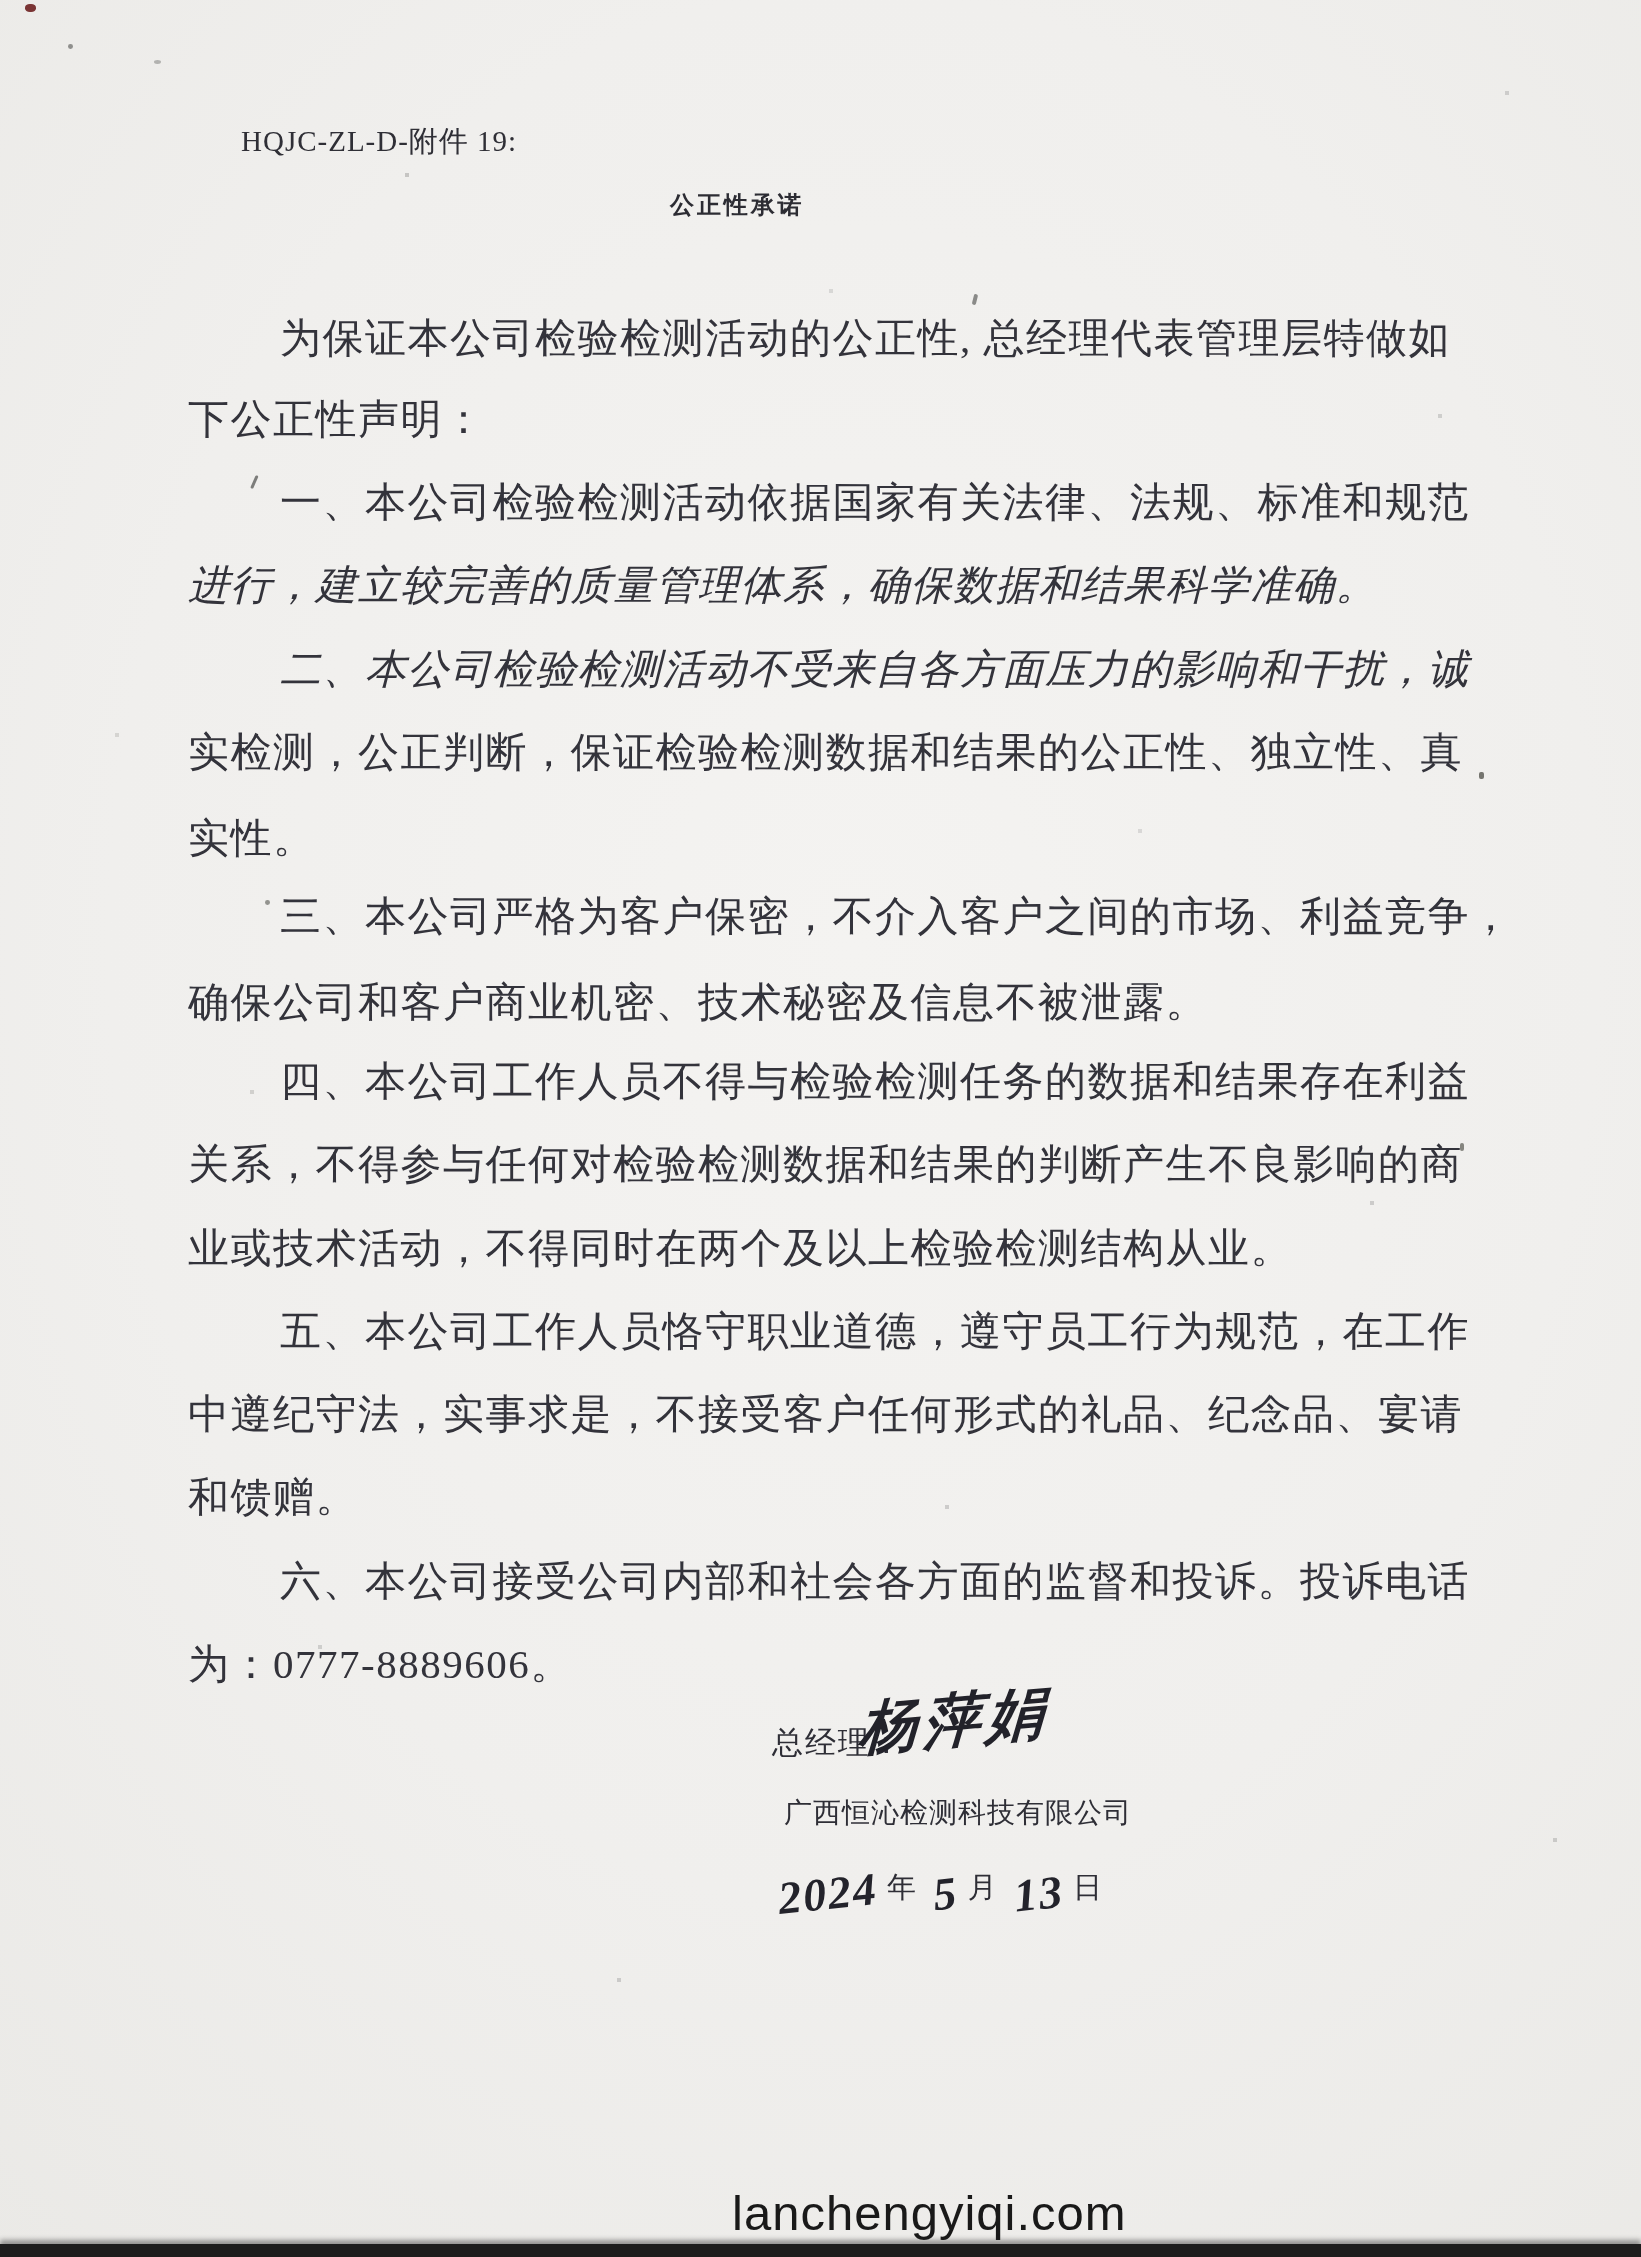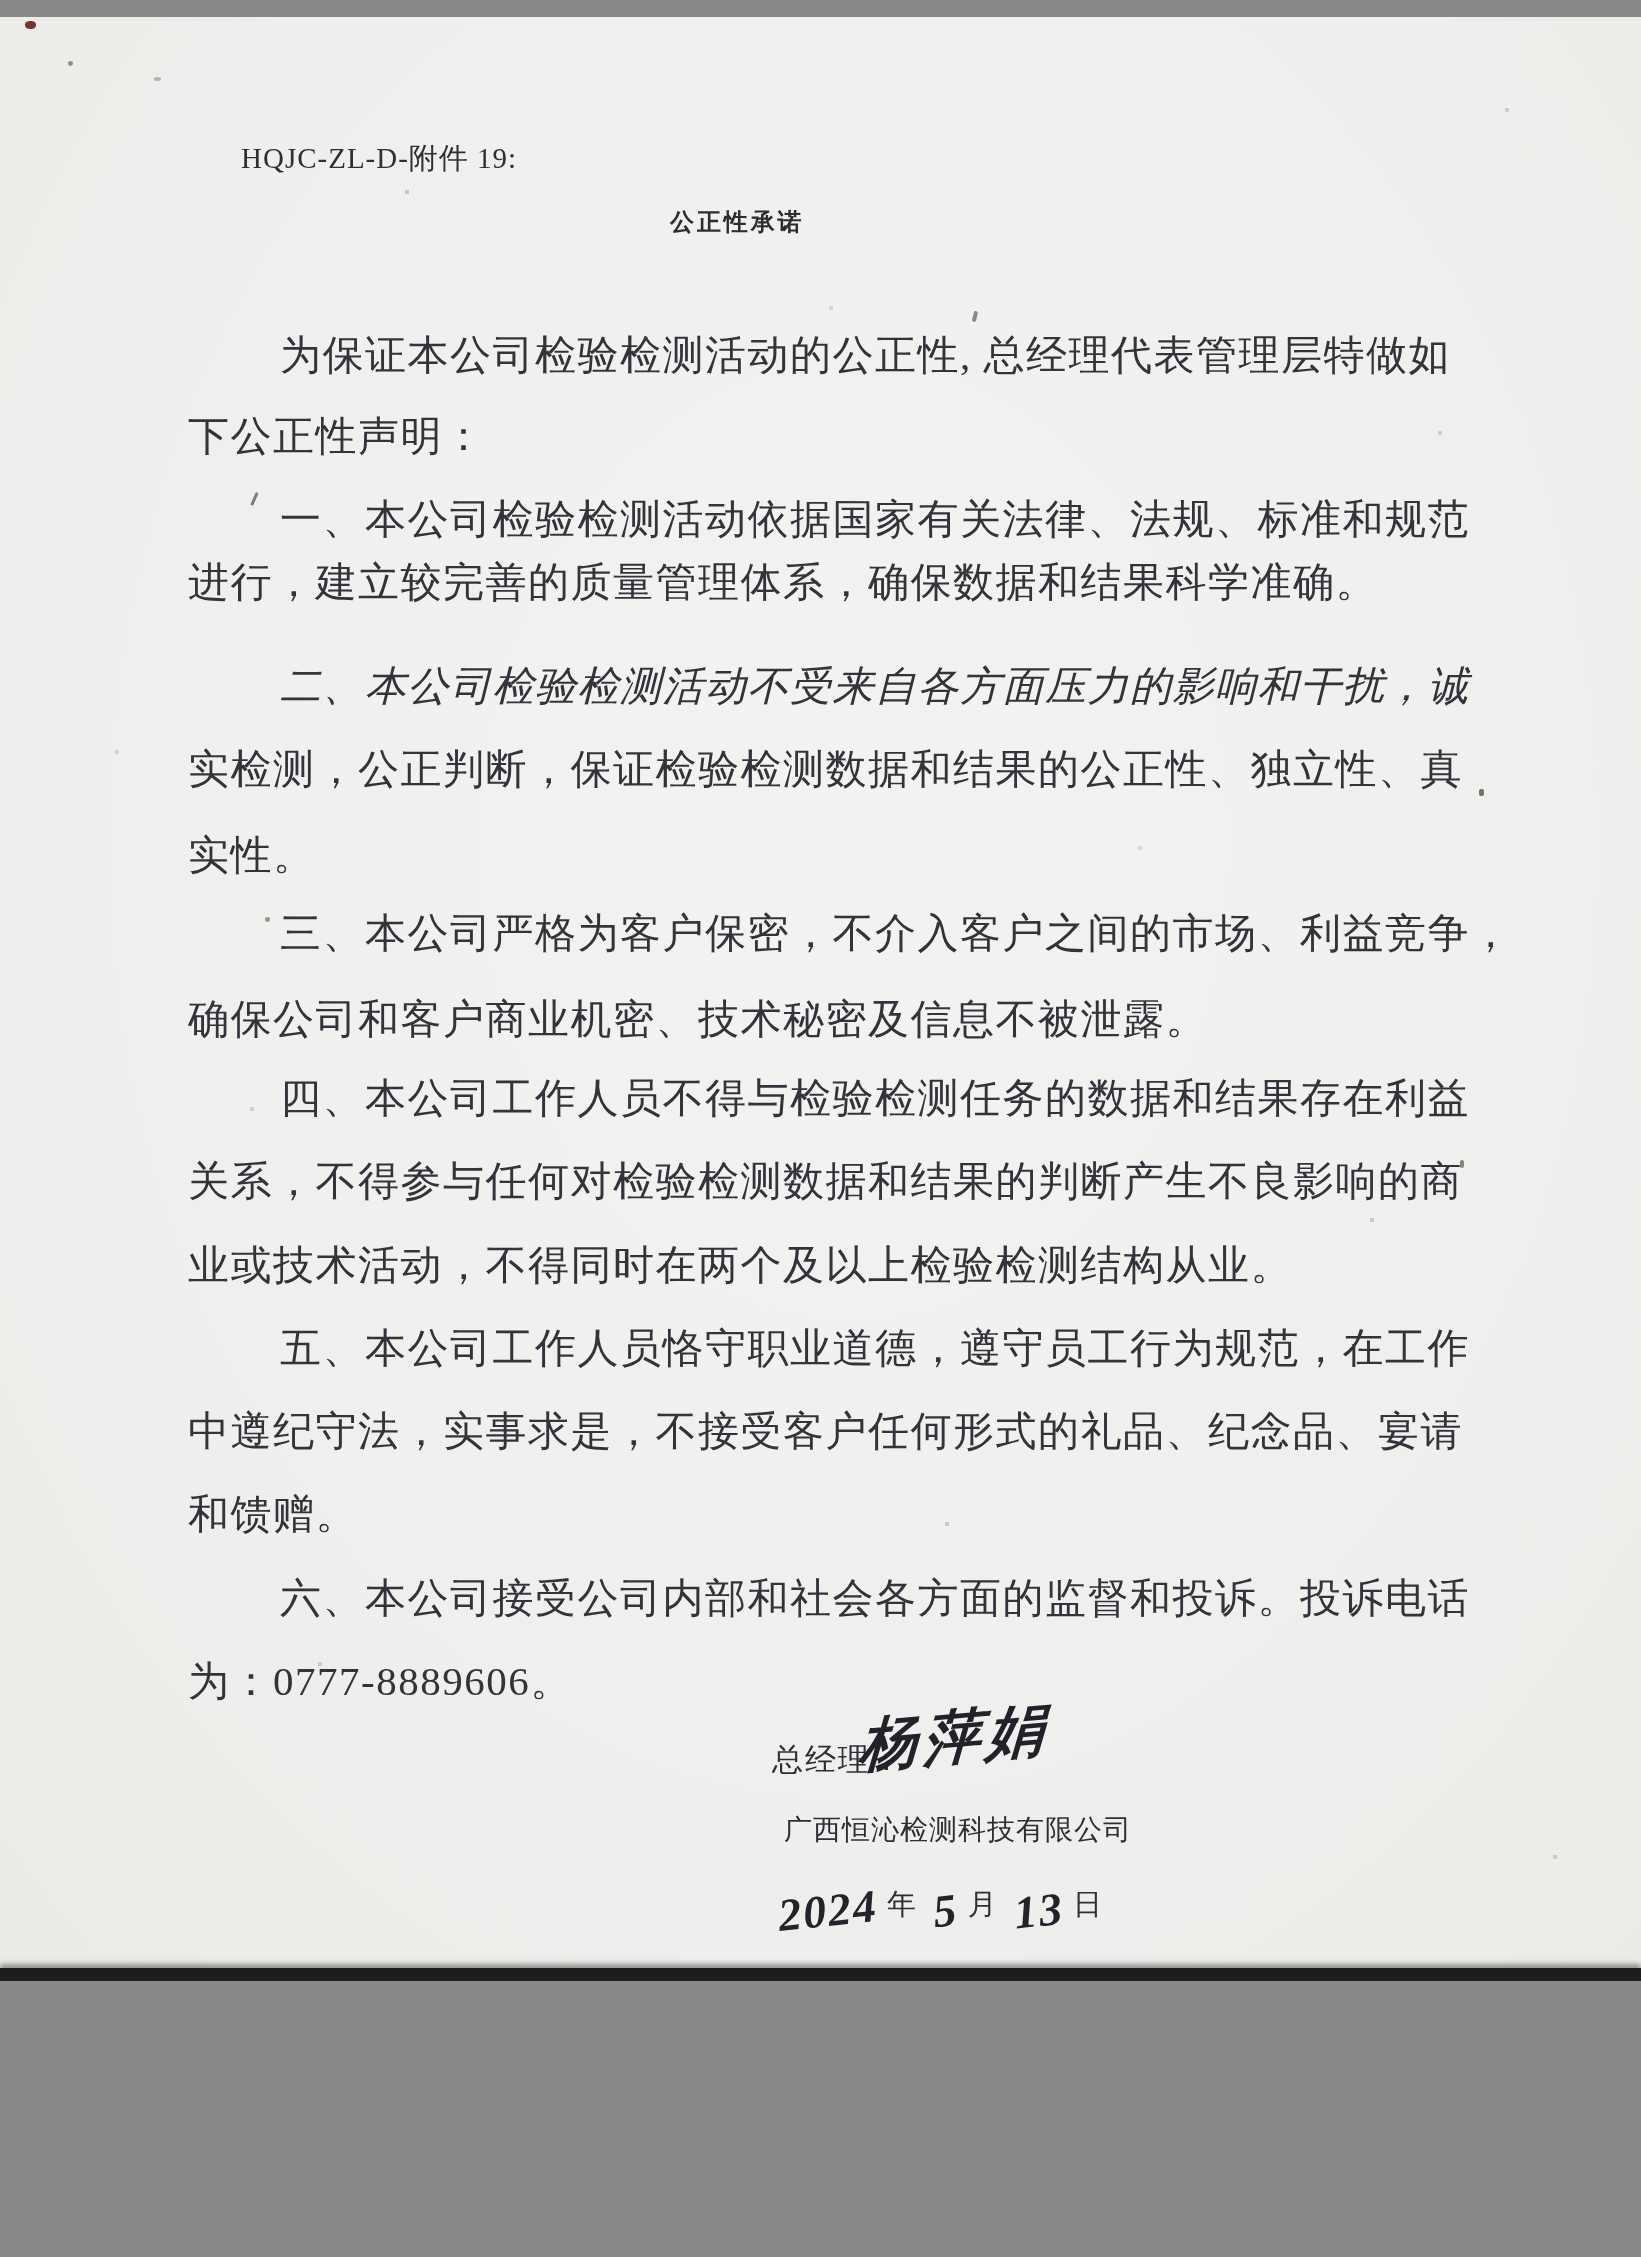--- a/index.html
+++ b/index.html
@@ -1,19 +1,19 @@
 <!DOCTYPE html>
 <html><head>
 <meta charset="utf-8">
 <style>
   html,body{margin:0;padding:0;background:#888;}
   .page{
     position:relative;
-    width:1641px;height:1964px;
-    margin:17px auto;
+    width:1641px;height:2257px;
+    margin:0 auto;
     overflow:hidden;
     background:
       radial-gradient(ellipse 1352px 1738px at 52% 42%, #f4f3f1 0%, #f0efed 55%, #eae9e6 100%);
     font-family:"Liberation Serif","DejaVu Serif",serif;
     color:#34343c;
   }
   
   .speck{position:absolute;border-radius:50%;}
   .grain{position:absolute;left:0;top:0;width:1.9px;height:1.9px;background:transparent;
     box-shadow:
@@ -96,21 +96,21 @@
   <div class="speck" style="left:1479px;top:772px;width:4.8px;height:6.8px;background:#75756f;border-radius:1.9px;"></div>
   <div class="speck" style="left:1460px;top:1143px;width:3.9px;height:7.7px;background:#85857f;border-radius:1.9px;"></div>
 
   <div class="doc-code">HQJC-ZL-D-附件 19:</div>
 
   <h1 class="title">公正性承诺</h1>
 
   <div class="bline indent" style="top:311px;">为保证本公司检验检测活动的公正性, 总经理代表管理层特做如</div>
   <div class="bline" style="top:392px;">下公正性声明：</div>
   <div class="bline indent" style="top:475px;">一、本公司检验检测活动依据国家有关法律、法规、标准和规范</div>
-  <div class="bline" style="top:538px;">进行，建立较完善的质量管理体系，确保数据和结果科学准确。</div>
+  <div class="bline" style="top:558px;font-style:italic;">进行，建立较完善的质量管理体系，确保数据和结果科学准确。</div>
   <div class="bline indent" style="top:642px;font-style:italic;">二、本公司检验检测活动不受来自各方面压力的影响和干扰，诚</div>
   <div class="bline" style="top:725px;">实检测，公正判断，保证检验检测数据和结果的公正性、独立性、真</div>
   <div class="bline" style="top:811px;">实性。</div>
   <div class="bline" style="top:975px;">确保公司和客户商业机密、技术秘密及信息不被泄露。</div>
   <div class="bline indent" style="top:889px;">三、本公司严格为客户保密，不介入客户之间的市场、利益竞争，</div>
   <div class="bline indent" style="top:1054px;">四、本公司工作人员不得与检验检测任务的数据和结果存在利益</div>
   <div class="bline" style="top:1137px;">关系，不得参与任何对检验检测数据和结果的判断产生不良影响的商</div>
   <div class="bline" style="top:1221px;">业或技术活动，不得同时在两个及以上检验检测结构从业。</div>
   <div class="bline indent" style="top:1304px;">五、本公司工作人员恪守职业道德，遵守员工行为规范，在工作</div>
   <div class="bline" style="top:1387px;">中遵纪守法，实事求是，不接受客户任何形式的礼品、纪念品、宴请</div>

